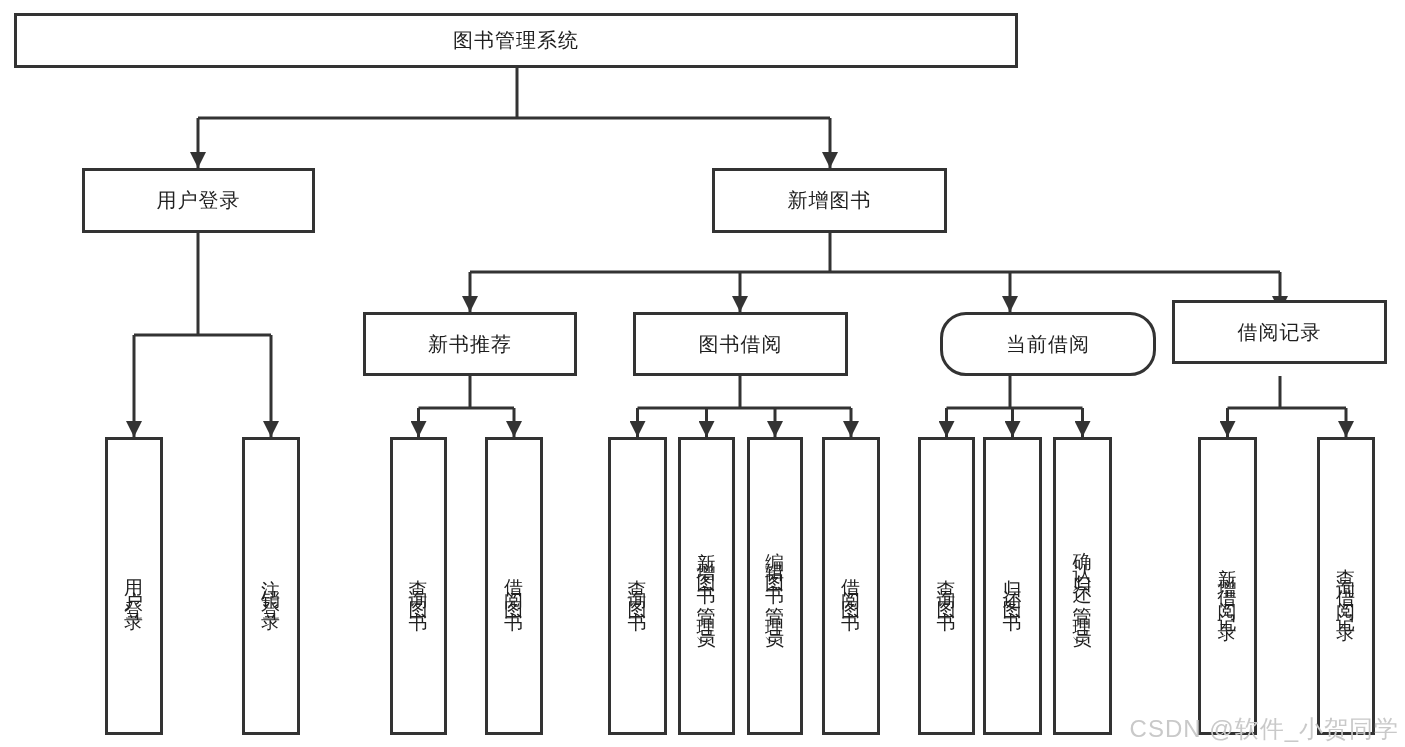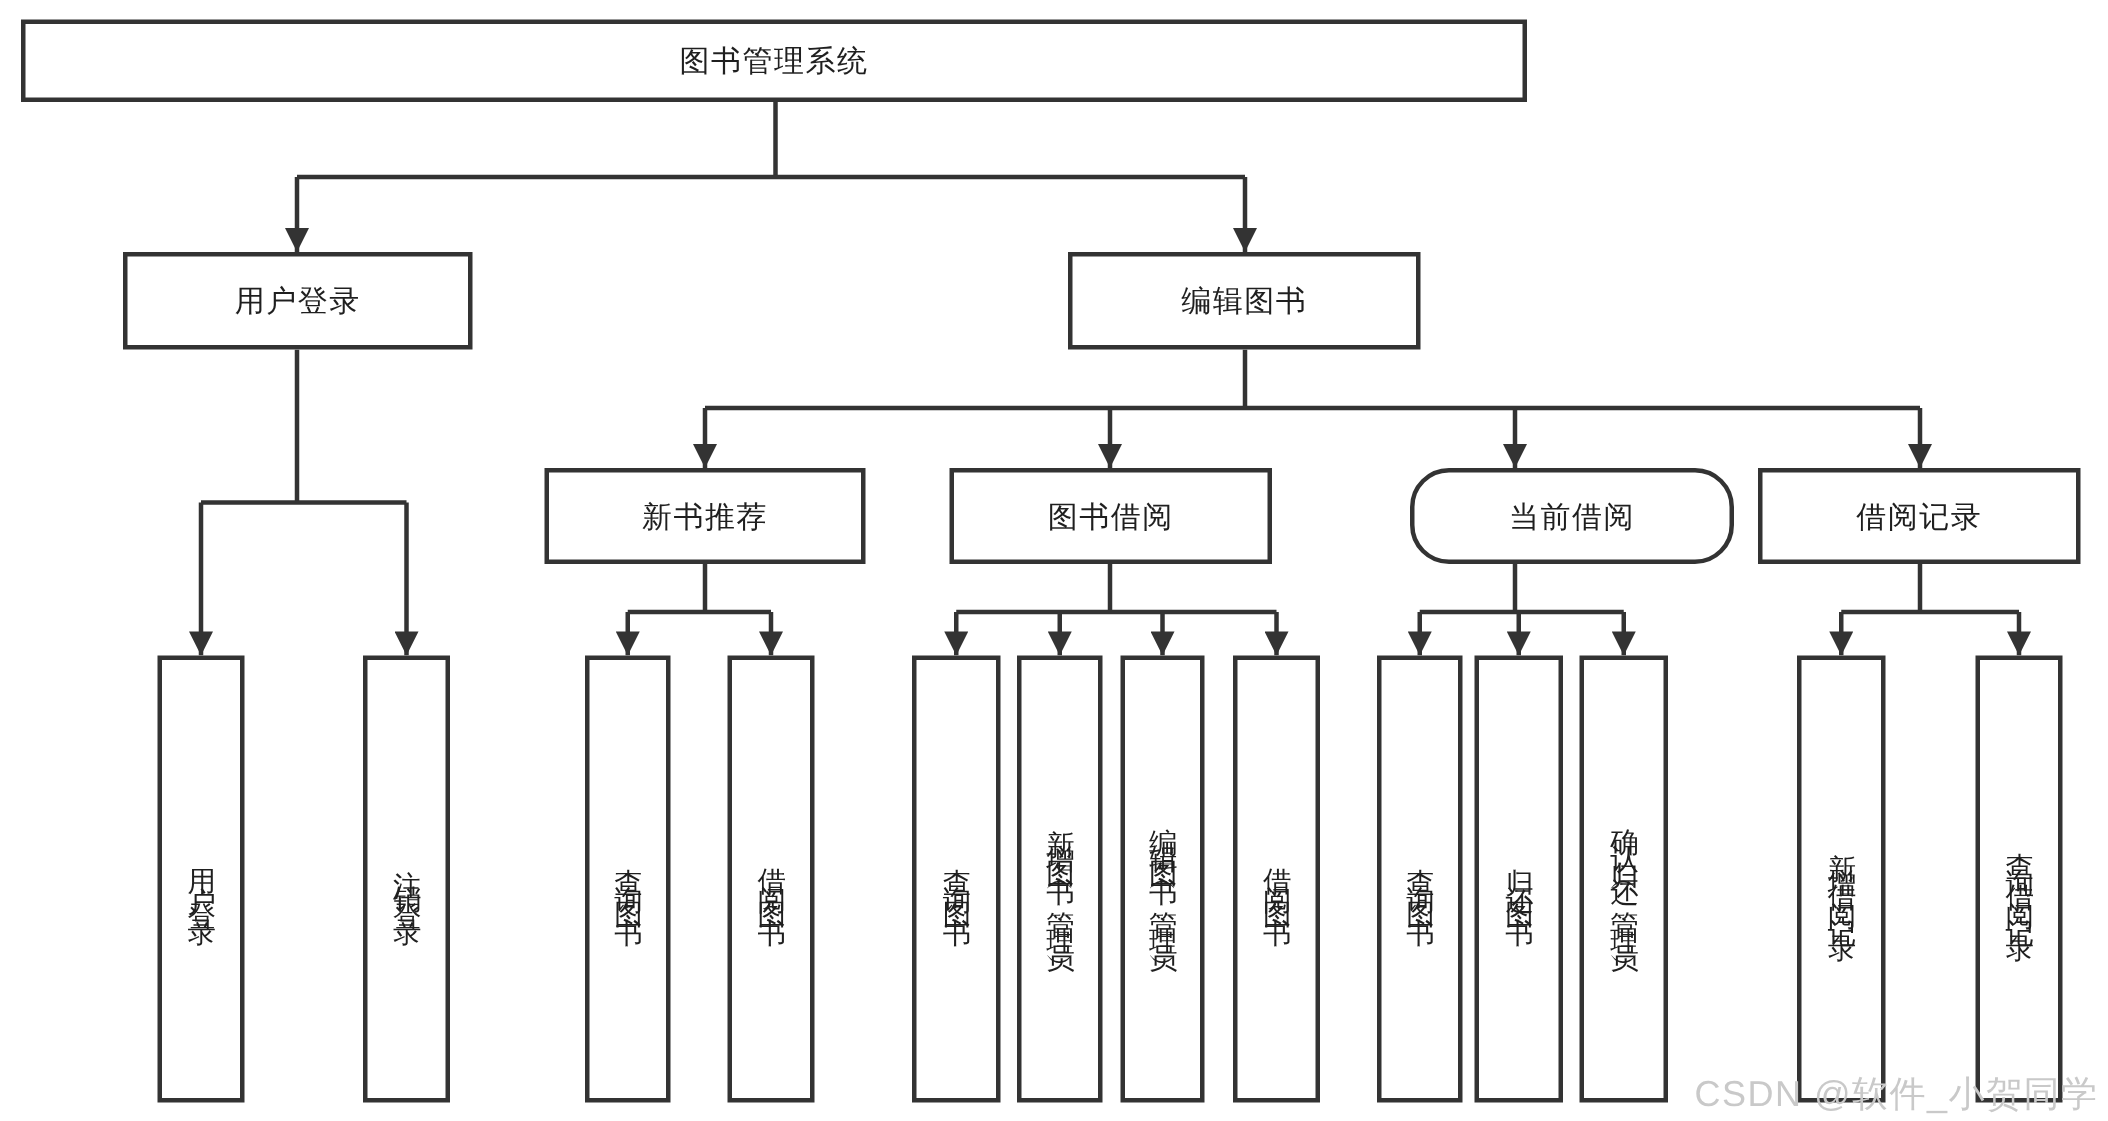--- a/index.html
+++ b/index.html
@@ -33,21 +33,21 @@
     letter-spacing: 11px;
     color: #1f1f1f;
     white-space: nowrap;
   }
   .root-box  { left: 14px;  top: 13px;  width: 1004px; height: 55px; }
   .n-l2a     { left: 82px;  top: 168px; width: 233px;  height: 65px; }
   .n-l2b     { left: 712px; top: 168px; width: 235px;  height: 65px; }
   .n-l3a     { left: 363px; top: 312px; width: 214px;  height: 64px; }
   .n-l3b     { left: 633px; top: 312px; width: 215px;  height: 64px; }
   .n-l3c     { left: 940px; top: 312px; width: 216px;  height: 64px; border-radius: 26px; }
-  .n-l3d     { left: 1172px;top: 312px; width: 215px;  height: 64px; }
+  .n-l3d     { left: 1172px;top: 300px; width: 215px;  height: 64px; }
   .f-1a { left: 105px;  width: 58px; }
   .f-1b { left: 242px;  width: 58px; }
   .f-2a { left: 390px;  width: 57px; }
   .f-2b { left: 485px;  width: 58px; }
   .f-3a { left: 608px;  width: 59px; }
   .f-3b { left: 678px;  width: 57px; }
   .f-3c { left: 747px;  width: 56px; }
   .f-3d { left: 822px;  width: 58px; }
   .f-4a { left: 918px;  width: 57px; }
   .f-4b { left: 983px;  width: 59px; }
@@ -128,21 +128,21 @@
       <line x1="1280" y1="376" x2="1280" y2="408"></line>
       <line x1="1227.5" y1="408" x2="1346" y2="408"></line>
       <line x1="1227.5" y1="408" x2="1227.5" y2="437" marker-end="url(#ah)"></line>
       <line x1="1346" y1="408" x2="1346" y2="437" marker-end="url(#ah)"></line>
     </g>
   </svg>
 
   <div class="box hbox root-box">图书管理系统</div>
 
   <div class="box hbox n-l2a">用户登录</div>
-  <div class="box hbox n-l2b">编辑图书</div>
+  <div class="box hbox n-l2b">新增图书</div>
 
   <div class="box hbox n-l3b">图书借阅</div>
   <div class="box hbox n-l3a">新书推荐</div>
   <div class="box hbox n-l3c">当前借阅</div>
   <div class="box hbox n-l3d">借阅记录</div>
 
   <div class="box leaf f-1a">
     <span>用户登录</span>
   </div>
   <div class="box leaf f-1b">

